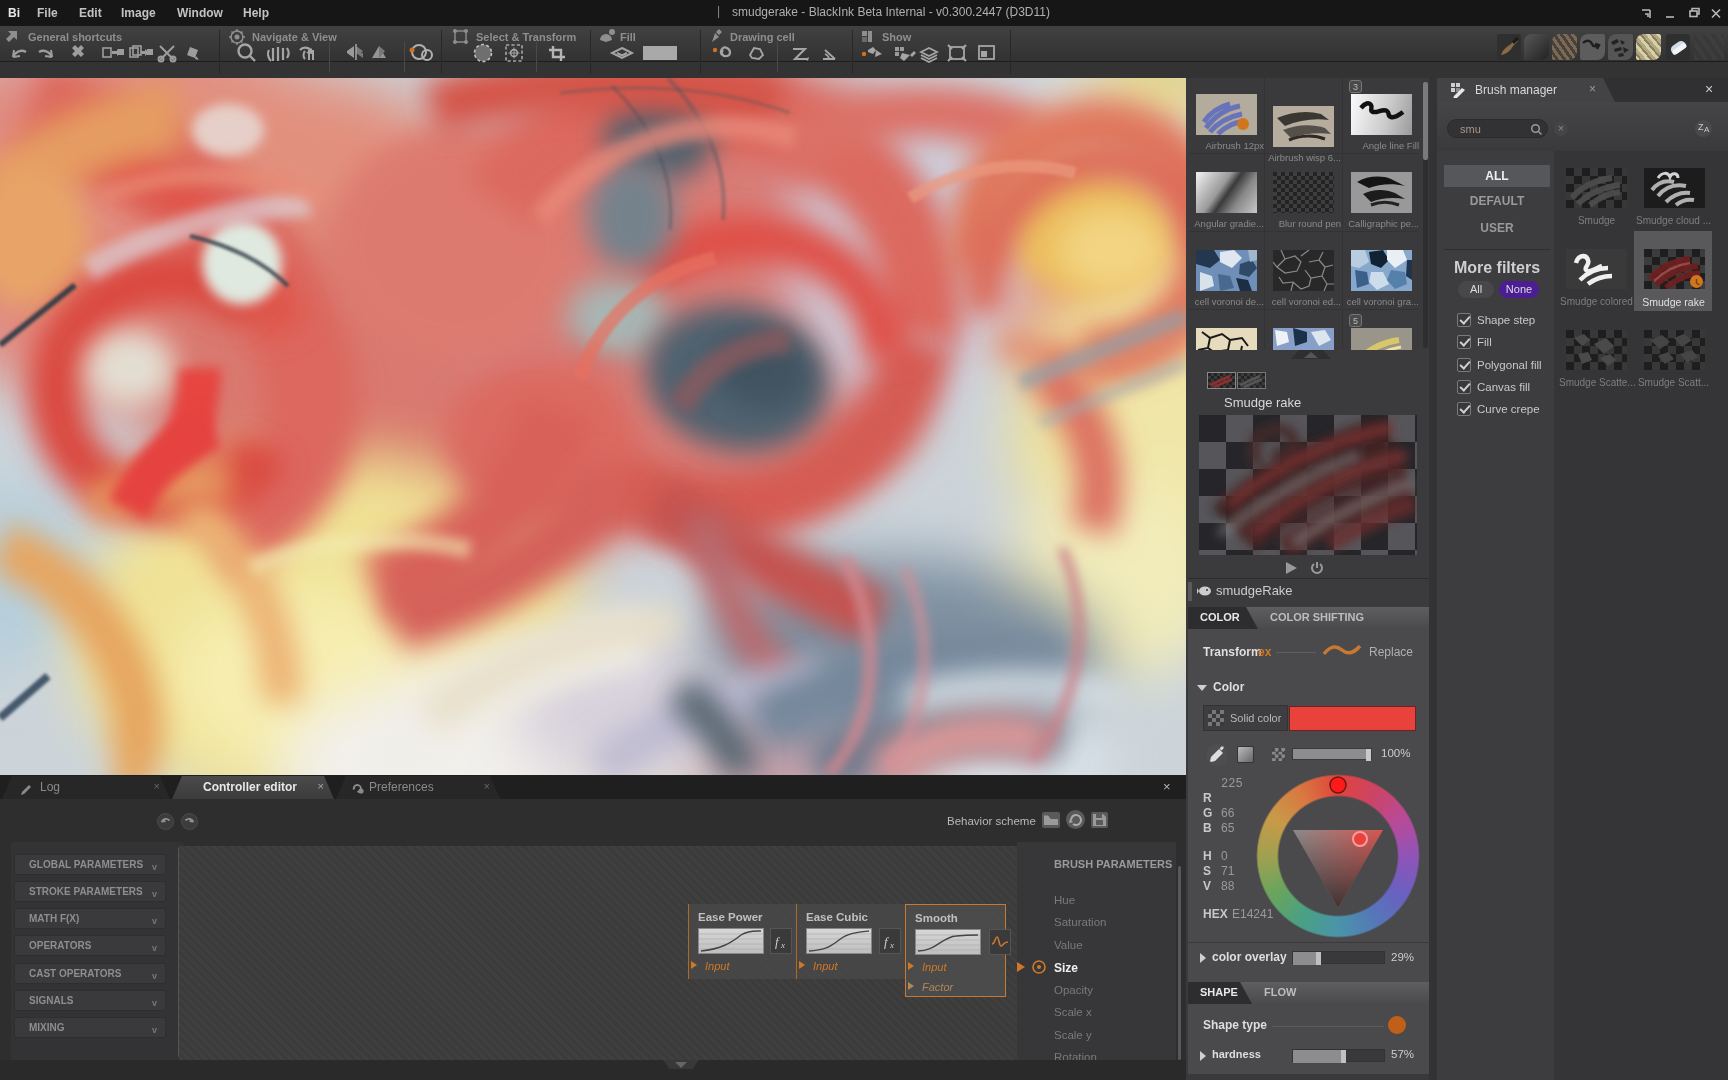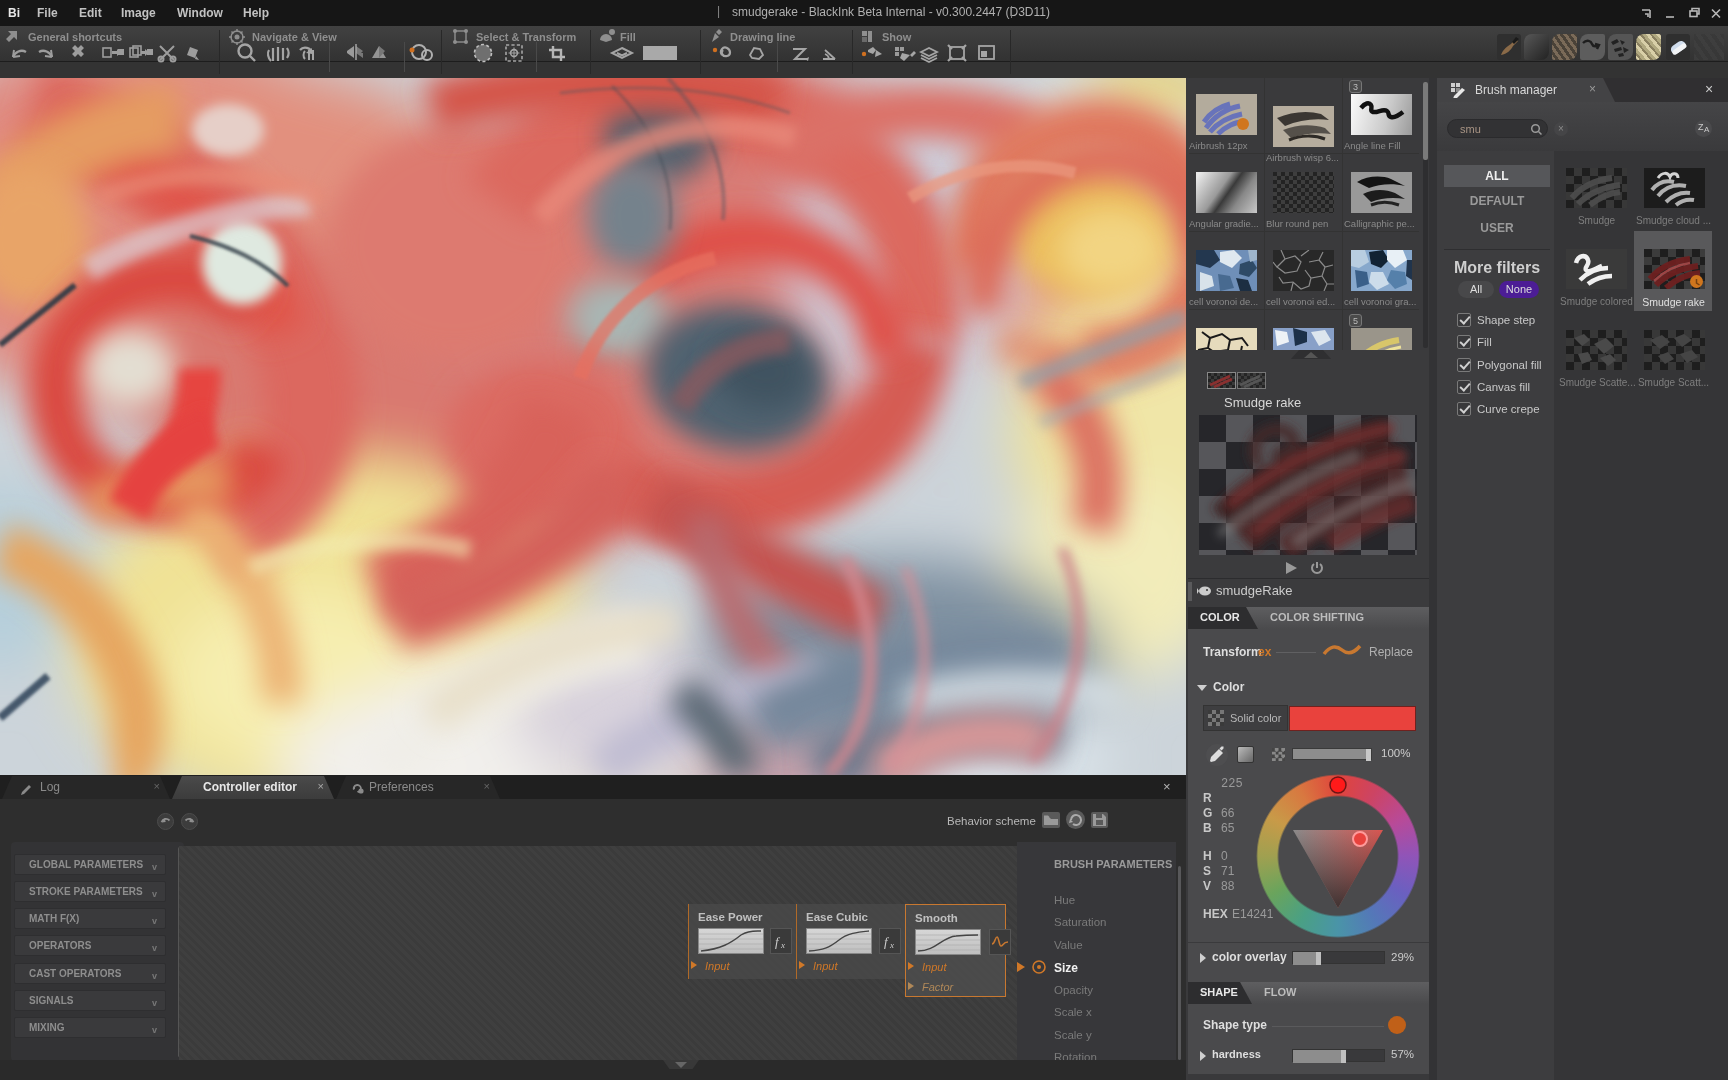--- a/index.html
+++ b/index.html
@@ -40,21 +40,21 @@
 .nicon { position:absolute; top:24px; width:22px; height:26px; background:#3a3a3a; border:1px solid #555; }
 .ninput { position:absolute; left:16px; font-size:11px; font-style:italic; color:#d07828; }
 .nmark { position:absolute; width:0; height:0; border-left:6px solid #d07828;
   border-top:4px solid transparent; border-bottom:4px solid transparent; }
 .bplabel { position:absolute; left:1054px; font-size:11.5px; color:#7a7a7a; }
 
 
 #rightcol { position:absolute; left:1186px; top:78px; width:251px; height:1002px; background:#3a3a3c; }
 .lcell { position:absolute; width:75px; height:76px; }
 .lthumb { position:absolute; left:7px; top:16px; width:61px; height:41px; }
-.llabel { position:absolute; left:0; top:62px; width:75px; text-align:left; font-size:9.5px; color:#8a8a8a; white-space:nowrap; overflow:hidden; }
+.llabel { position:absolute; left:0; top:62px; width:75px; text-align:right; font-size:9.5px; color:#8a8a8a; white-space:nowrap; overflow:hidden; }
 
 
 #settings { position:absolute; left:2px; top:272px; width:247px; height:730px; background:#3b3b3d; }
 
 
 #manager { position:absolute; left:1437px; top:78px; width:291px; height:1002px; background:#39393b; }
 
 .cb { position:absolute; width:14px; height:14px; background:#39393b; border:1px solid #7a7a7a; border-radius:2px; }
 .cb:after { content:""; position:absolute; left:2px; top:2px; width:8px; height:4px;
   border-left:2px solid #d0d0d0; border-bottom:2px solid #d0d0d0; transform:rotate(-48deg); }
@@ -205,21 +205,21 @@
       </g>
       <g>
         <rect x="979" y="20" width="15" height="13" fill="none" stroke="#a5a5a5" stroke-width="1.8"></rect>
         <rect x="981" y="25" width="6" height="6" fill="#a5a5a5"></rect>
       </g>
     </svg>
     <span class="thead" style="left:28px;">General shortcuts</span>
     <span class="thead" style="left:252px;">Navigate &amp; View</span>
     <span class="thead" style="left:476px;">Select &amp; Transform</span>
     <span class="thead" style="left:620px;">Fill</span>
-    <span class="thead" style="left:730px;">Drawing line</span>
+    <span class="thead" style="left:730px;">Drawing cell</span>
     <span class="thead" style="left:882px;">Show</span>
 
     <div class="abs" style="left:1497px;top:8px;width:24px;height:26px;background:#2f2f2f;border-radius:3px;">
       <svg width="24" height="26">
           <path d="M4 21 c2 -6 7 -9 10 -11 l4 -5 3 2 -5 5 c-2 4 -6 8 -12 9 z" fill="#8a6a48"></path>
           <path d="M15 8 l4 -5 3 2 -5 5 z" fill="#1a1a1a"></path>
         </svg>
     </div>
     <div class="abs" style="left:1524px;top:8px;width:25px;height:26px;border-radius:8px 2px 8px 2px;background:linear-gradient(135deg,#585858,#3a3a3a 55%,#222);"></div>
     <div class="abs" style="left:1552px;top:8px;width:25px;height:26px;border-radius:8px 2px 8px 2px;background:repeating-linear-gradient(55deg,#7a6a58 0 3px,#4a4238 3px 6px);"></div>

